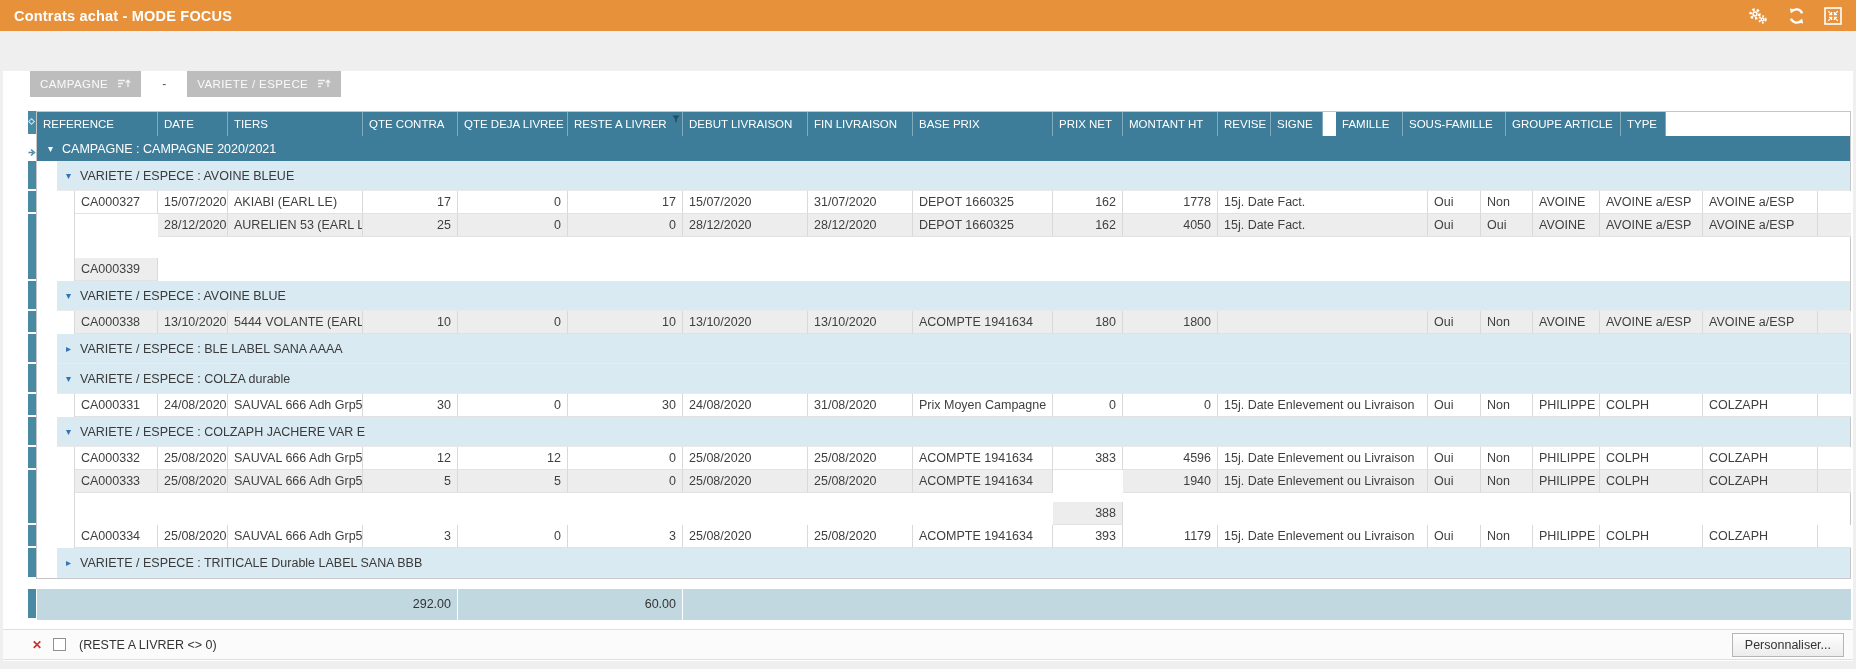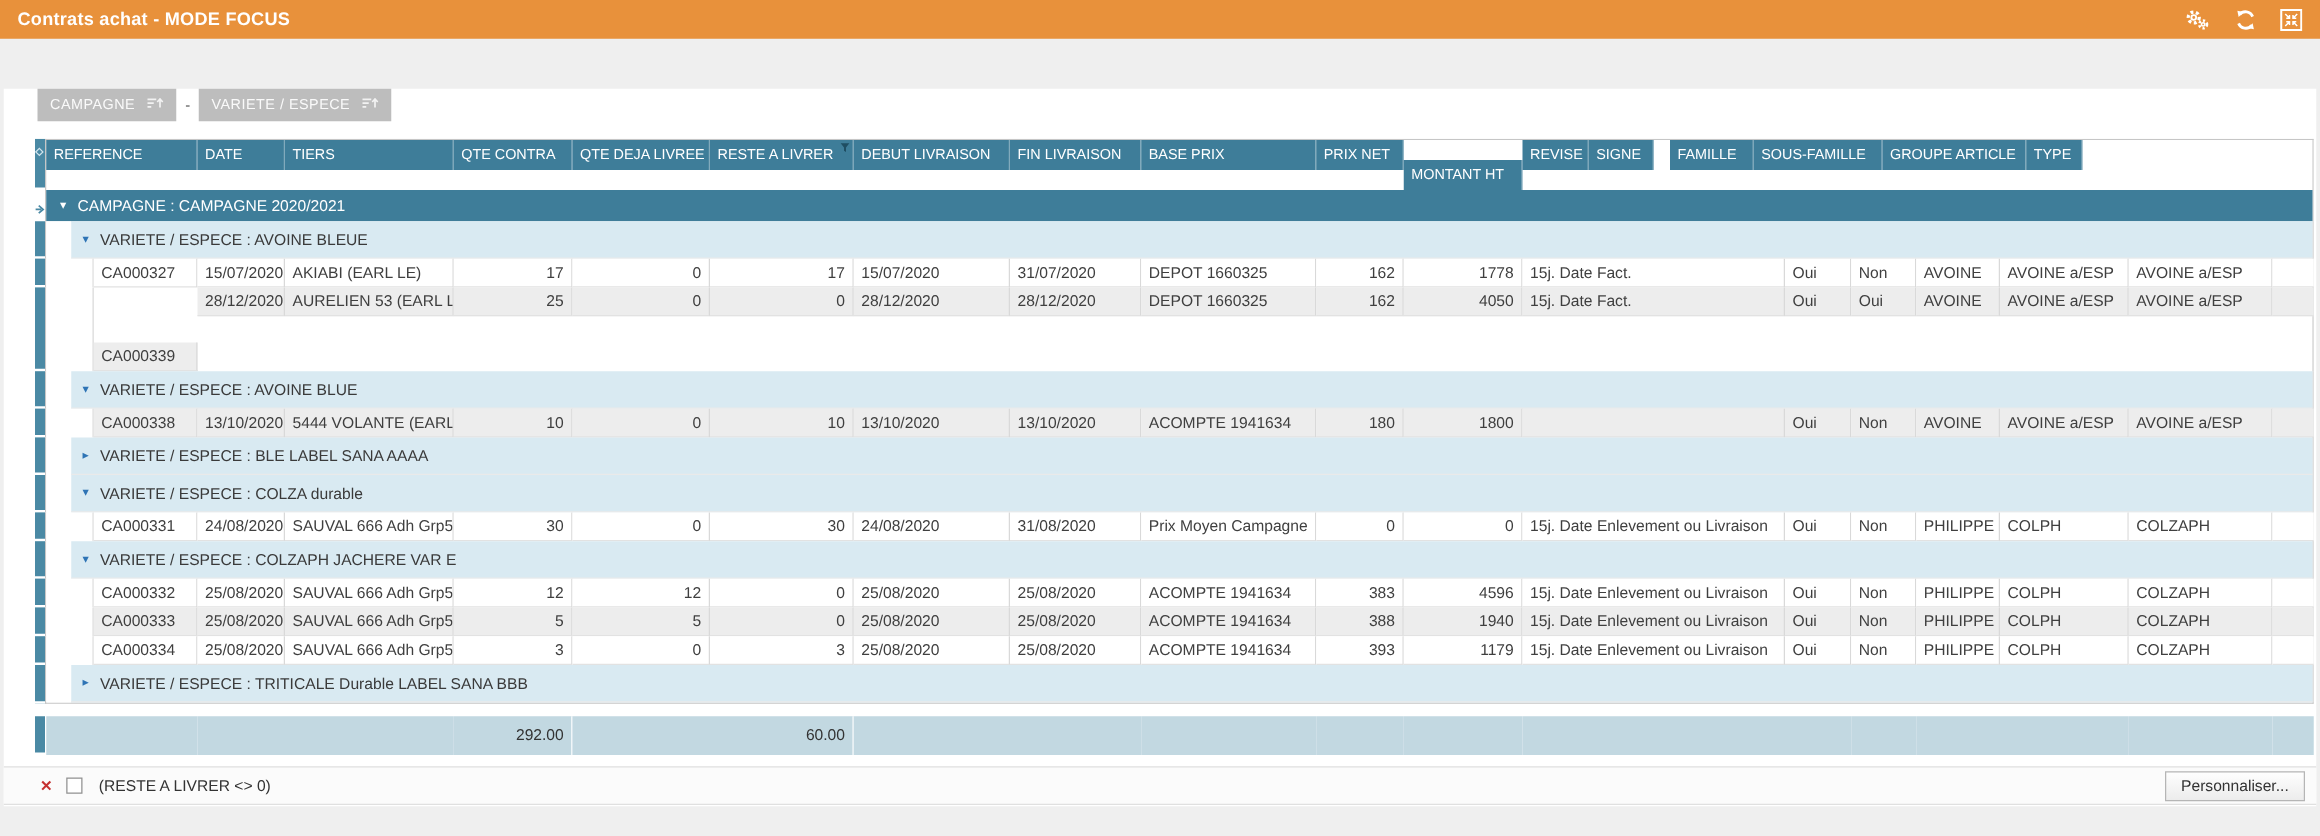--- a/index.html
+++ b/index.html
@@ -34,21 +34,21 @@
     border-left:4px solid transparent; border-right:4px solid transparent;
     border-top:5px solid #8A8A8A;
   }
   .btn {
     height:24px; border:1px solid #C6C6C6; background:#FDFDFD; font-size:13px;
     color:#3A3A3A; padding:0 10px; display:flex; align-items:center; cursor:pointer;
     font-family:"Liberation Sans", sans-serif;
   }
 
   
-  .chips-row { display:flex; align-items:center; gap:7px; margin:40px 0 0 27px; }
+  .chips-row { display:flex; align-items:center; gap:21px; margin:40px 0 0 27px; }
   .chip {
     background:#BDBDBD; color:#FAFAFA; font-size:11.5px; letter-spacing:.4px;
     height:26px; padding:0 10px; display:flex; align-items:center; gap:9px; cursor:pointer;
   }
   .chip-sep { color:#555; font-size:12px; }
 
   
   .grid { margin:14px 0 0 25px; width:1823px; overflow:hidden; }
   .g-row { display:flex; }
   .strip { width:8px; flex:none; background:#4A89A4; border-bottom:2px solid #FFFFFF; position:relative; }
@@ -210,21 +210,21 @@
           </div>
           <div class="hc" style="width: 105px;">
             <span>FIN LIVRAISON</span>
           </div>
           <div class="hc" style="width: 140px;">
             <span>BASE PRIX</span>
           </div>
           <div class="hc" style="width: 70px;">
             <span>PRIX NET</span>
           </div>
-          <div class="hc" style="width: 95px; margin-top: 16px;">
+          <div class="hc" style="width: 95px;">
             <span>MONTANT HT</span>
           </div>
           <div class="hc" style="width: 53px;">
             <span>REVISE</span>
           </div>
           <div class="hc" style="width: 52px;">
             <span>SIGNE</span>
           </div>
           <div class="hc" style="width: 67px; margin-left: 13px;">
             <span>FAMILLE</span>
@@ -429,21 +429,21 @@
           <div class="indent"></div>
           <div class="cell" style="width: 83px;">CA000333</div>
           <div class="cell" style="width: 70px;">25/08/2020</div>
           <div class="cell" style="width: 135px;">SAUVAL 666 Adh Grp5</div>
           <div class="cell r" style="width: 95px;">5</div>
           <div class="cell r" style="width: 110px;">5</div>
           <div class="cell r" style="width: 115px;">0</div>
           <div class="cell" style="width: 125px;">25/08/2020</div>
           <div class="cell" style="width: 105px;">25/08/2020</div>
           <div class="cell" style="width: 140px;">ACOMPTE 1941634</div>
-          <div class="cell r" style="width: 70px;">388</div>
+          <div class="cell r" style="width: 70px; margin-top: 32px;">388</div>
           <div class="cell r" style="width: 95px;">1940</div>
           <div class="cell" style="width: 210px;">15j. Date Enlevement ou Livraison</div>
           <div class="cell" style="width: 53px;">Oui</div>
           <div class="cell" style="width: 52px;">Non</div>
           <div class="cell" style="width: 67px;">PHILIPPE</div>
           <div class="cell" style="width: 103px;">COLPH</div>
           <div class="cell" style="width: 115px;">COLZAPH</div>
           <div class="cell" style="width: 45px;"></div>
         </div>
       </div>

